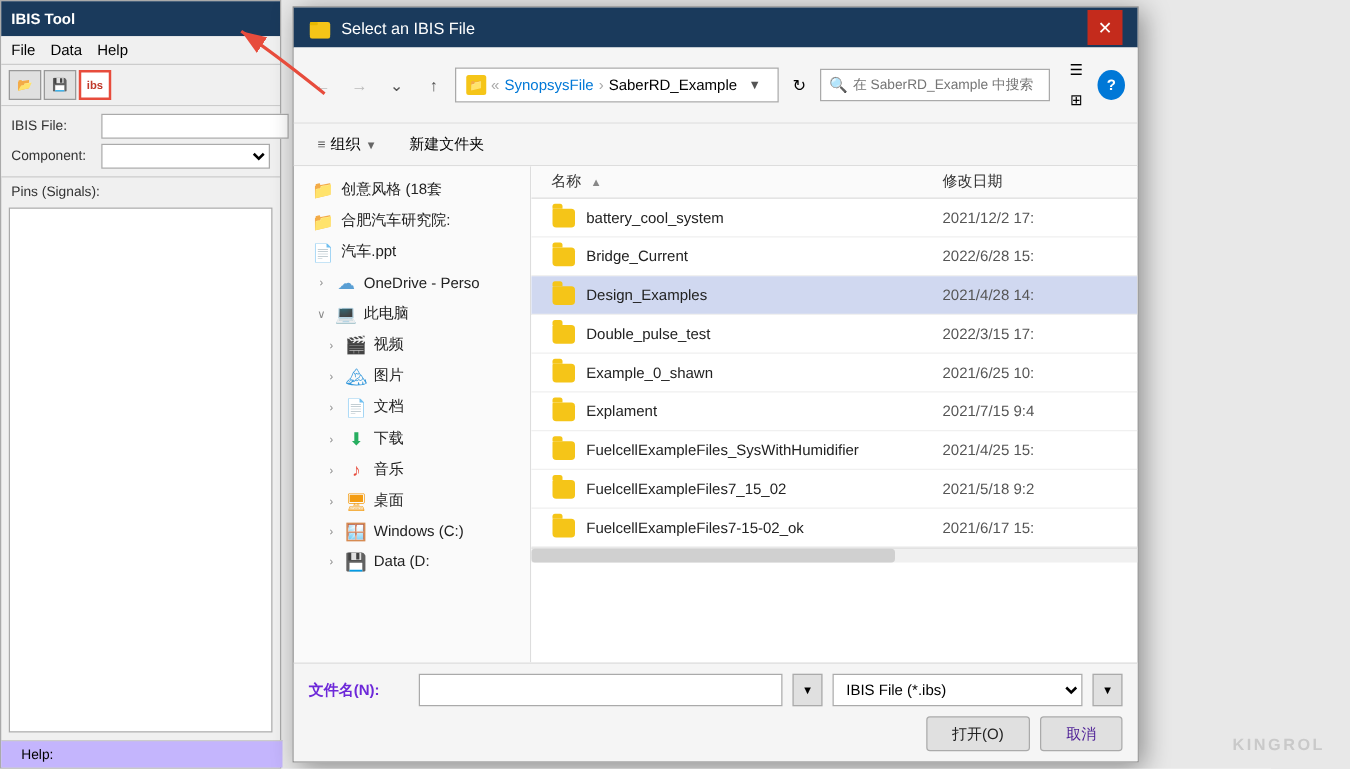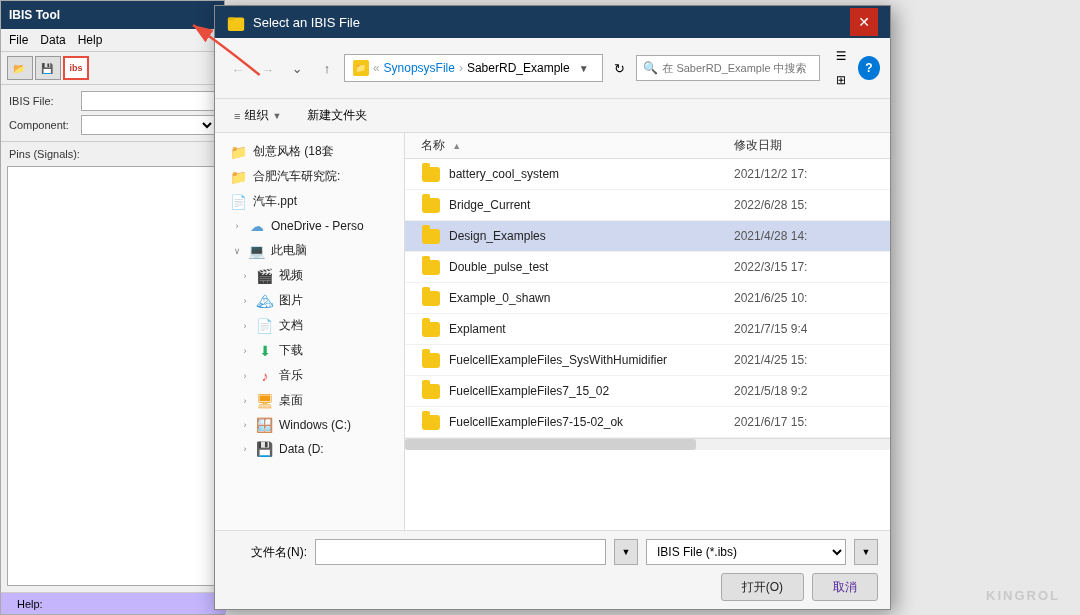--- a/index.html
+++ b/index.html
@@ -138,21 +138,21 @@
       border-top: 1px solid #ccc;
       display: flex; align-items: center;
       padding: 0 16px;
       font-size: 11px;
     }
 
     
     .file-dialog {
       position: absolute;
       top: 5px;
-      left: 214px;
+      left: 234px;
       width: 677px;
       height: 605px;
       background: white;
       border: 1px solid #888;
       box-shadow: 4px 4px 20px rgba(0,0,0,0.4);
       display: flex;
       flex-direction: column;
     }
     .dialog-title-bar {
       background: #1a3a5c;
@@ -418,23 +418,24 @@
       background: #f5f5f5;
     }
     .filename-row {
       display: flex;
       align-items: center;
       gap: 8px;
       margin-bottom: 8px;
     }
     .filename-label {
       font-size: 12px;
-      color: #000000;
+      color: #6d28d9;
       width: 80px;
-      text-align: right;
+      text-align: left;
+      font-weight: bold;
     }
     .filename-input {
       flex: 1;
       height: 26px;
       border: 1px solid #aaa;
       background: white;
       font-size: 12px;
       padding: 0 6px;
       outline: none;
     }

